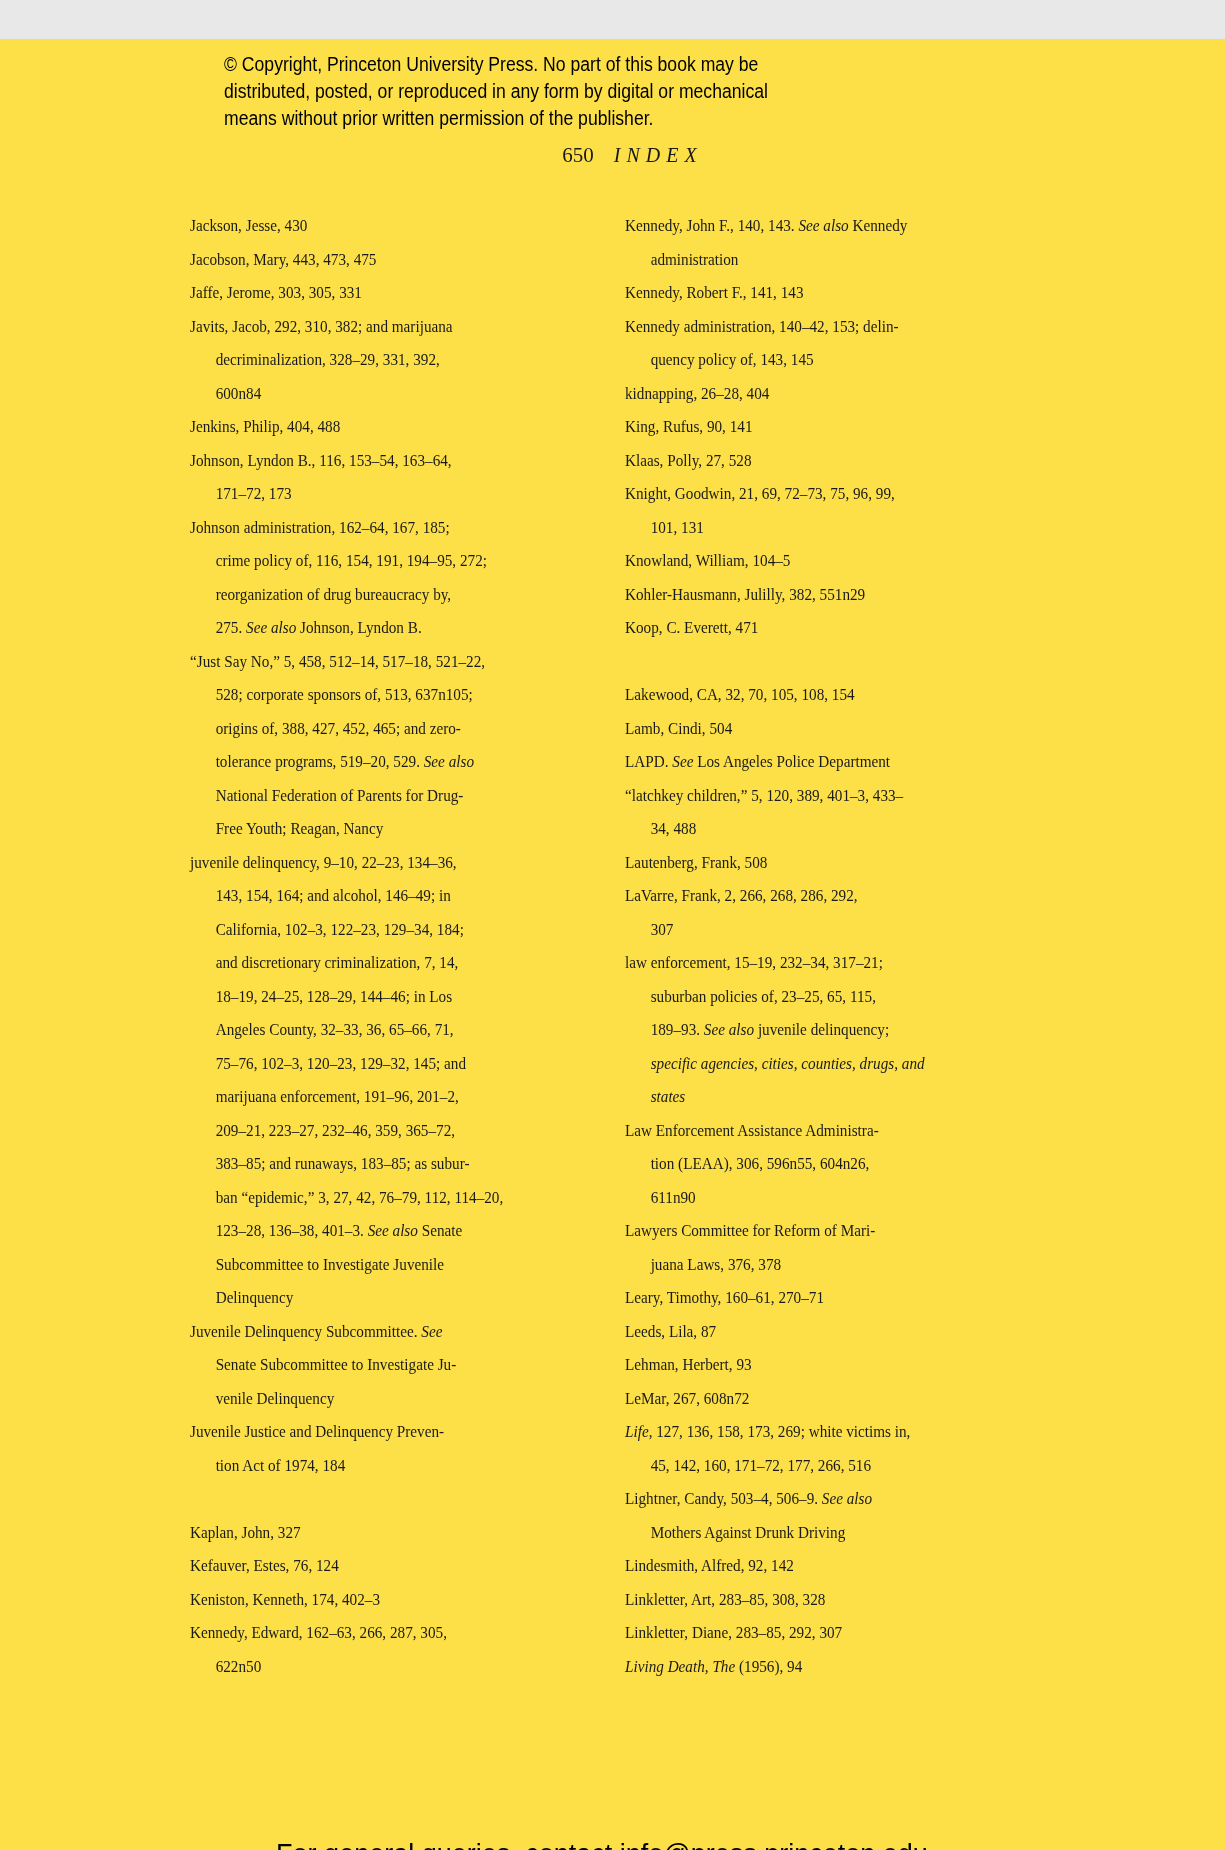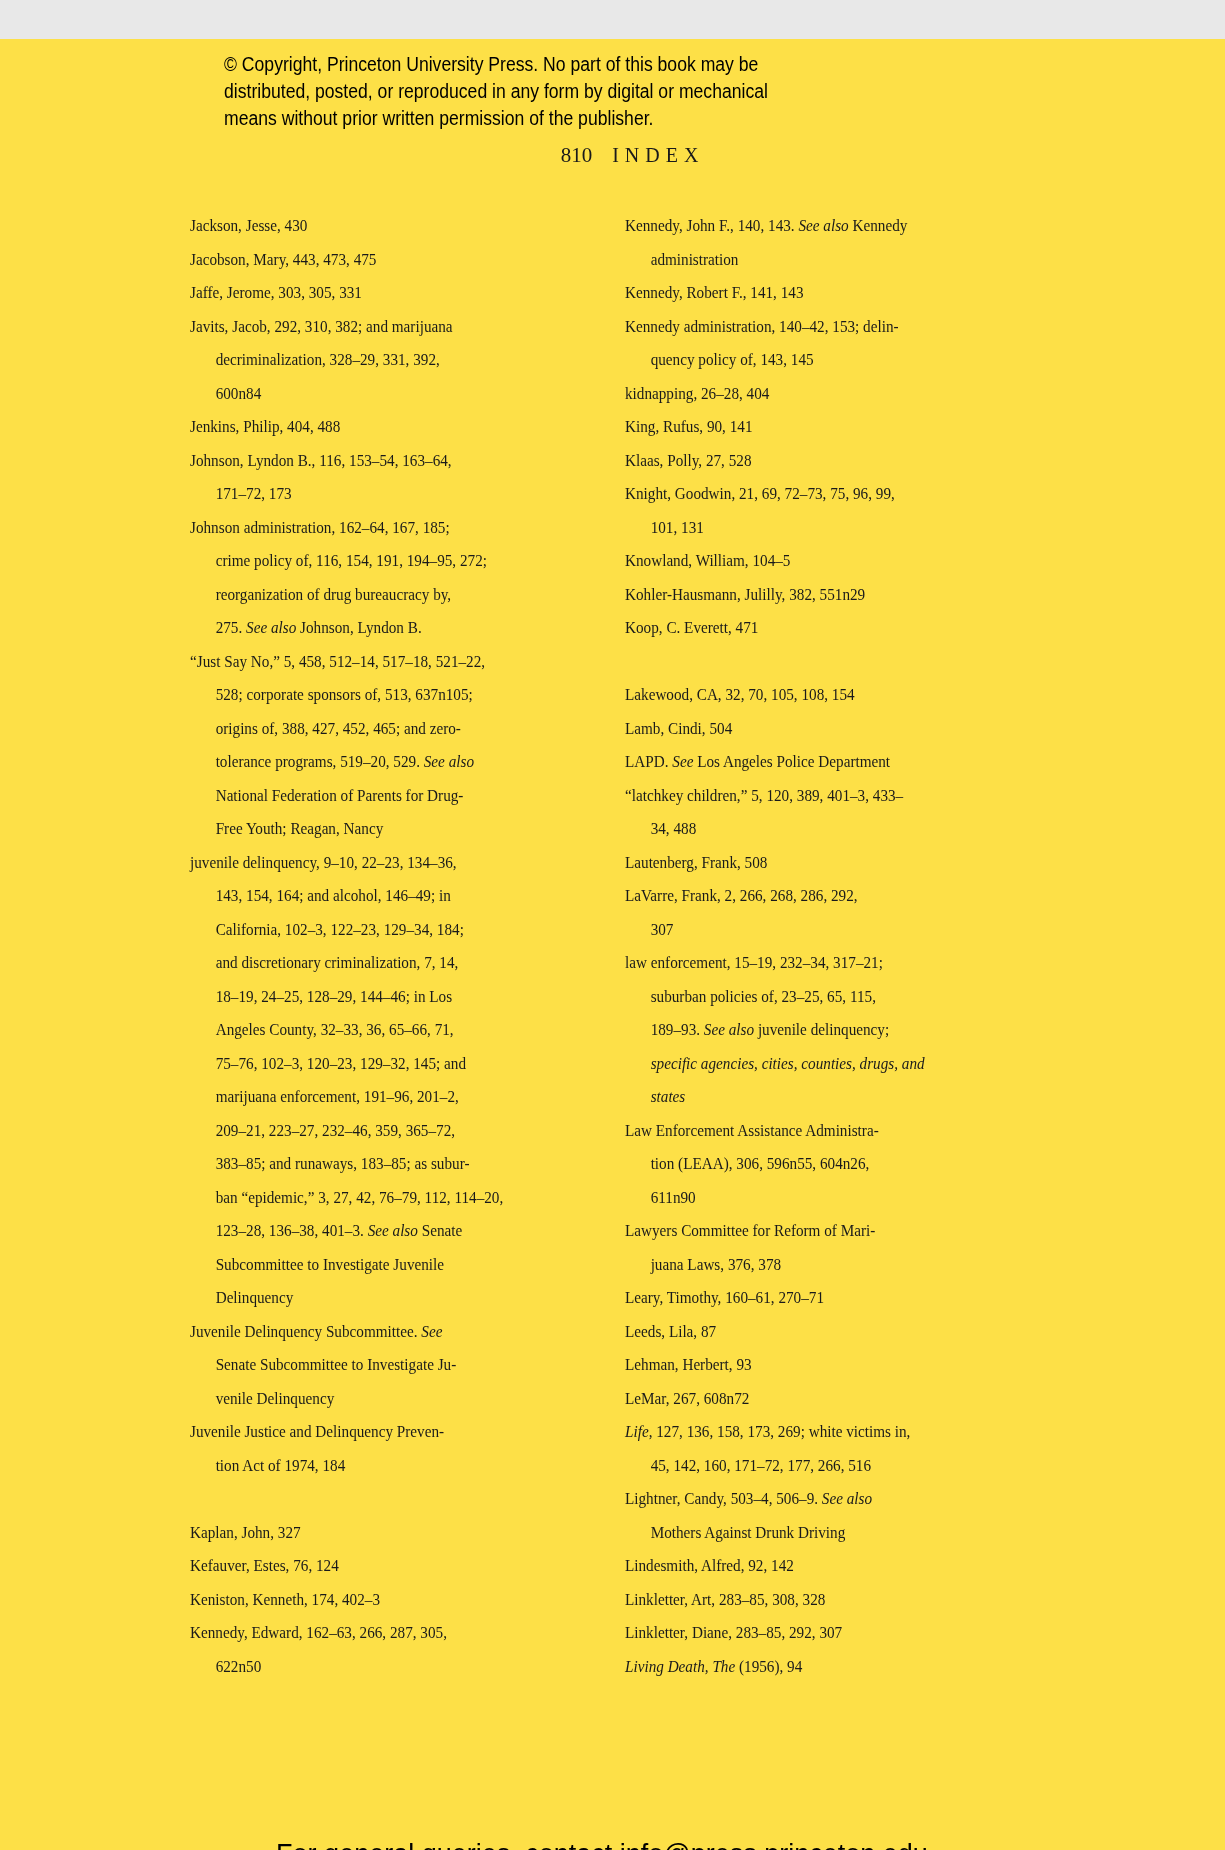--- a/index.html
+++ b/index.html
@@ -29,21 +29,21 @@
     position: absolute;
     left: 190px;
     top: 104px;
     width: 885px;
     text-align: center;
     font-size: 21px;
     color: #1a1a1a;
     white-space: nowrap;
   }
   .page-num { margin-right: 20px; }
-  .index-title { letter-spacing: 6px; font-size: 20px; }
+  .index-title { letter-spacing: 6px; font-size: 20px; font-style: italic; }
   .col {
     position: absolute;
     top: 170px;
     font-size: 16px;
     line-height: 33.5px;
     color: #1a1a1a;
   }
   .col-left  { left: 190px; width: 450px; }
   .col-right { left: 625px; width: 450px; }
   .index-line {
@@ -70,21 +70,21 @@
 
 <div class="page">
 
   <div class="copyright">
     <div>© Copyright, Princeton University Press. No part of this book may be</div>
     <div>distributed, posted, or reproduced in any form by digital or mechanical</div>
     <div>means without prior written permission of the publisher.</div>
   </div>
 
   <div class="page-head">
-    <span class="page-num">810</span><span class="index-title">INDEX</span>
+    <span class="page-num">650</span><span class="index-title">INDEX</span>
   </div>
 
   <div class="col col-left">
       <div class="index-line"><span>Jackson, Jesse, 430</span></div>
       <div class="index-line"><span>Jacobson, Mary, 443, 473, 475</span></div>
       <div class="index-line"><span>Jaffe, Jerome, 303, 305, 331</span></div>
       <div class="index-line"><span>Javits, Jacob, 292, 310, 382; and marijuana</span></div>
       <div class="index-line indent"><span>decriminalization, 328–29, 331, 392,</span></div>
       <div class="index-line indent"><span>600n84</span></div>
       <div class="index-line"><span>Jenkins, Philip, 404, 488</span></div>

